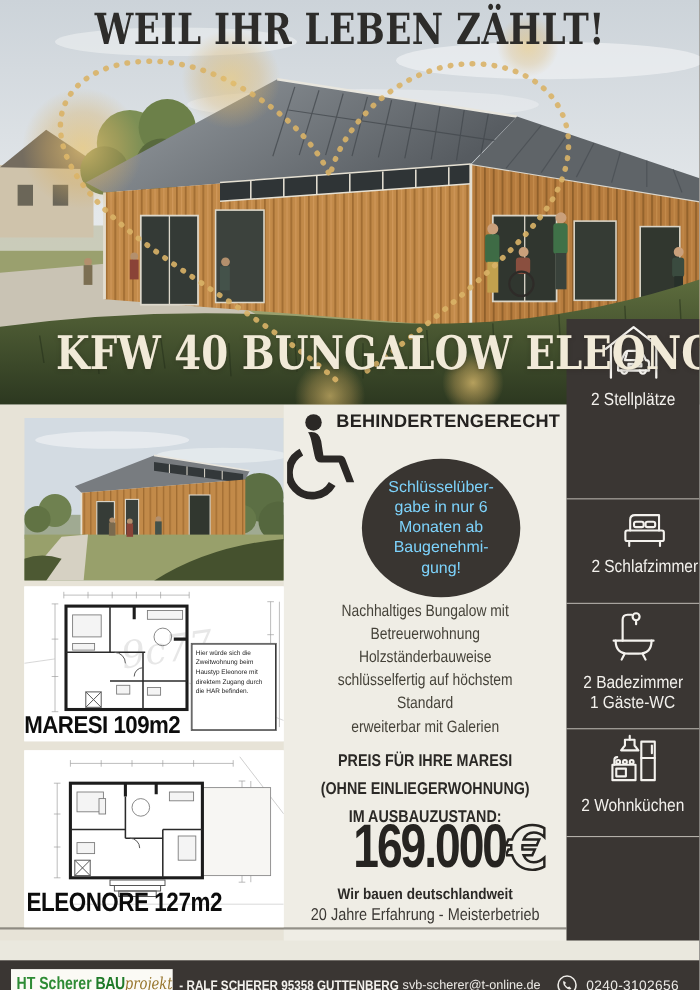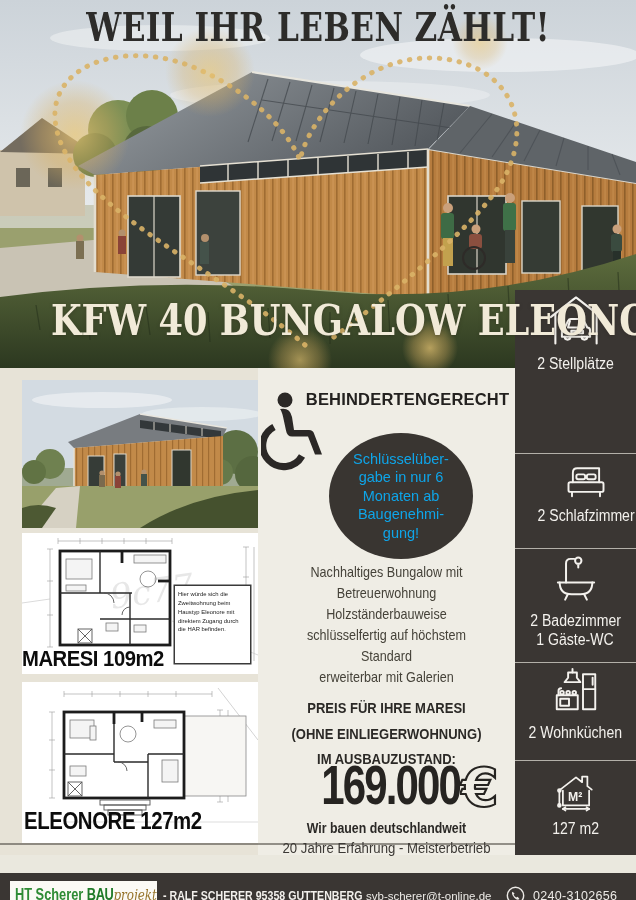--- a/index.html
+++ b/index.html
@@ -33,27 +33,27 @@
   .plan-label{position:absolute;left:0;bottom:2px;font-weight:700;color:#0c0c0c;
     transform-origin:left bottom;white-space:nowrap;letter-spacing:-.5px;}
   .plan-maresi .plan-label{font-size:22px;transform:scaleX(.92);}
   .plan-eleonore .plan-label{font-size:24px;bottom:8px;left:2px;transform:scaleX(.85);}
   .plan-note{position:absolute;left:152px;top:52px;width:77px;height:79px;background:#fff;
     border:1px solid #3a3a3a;padding:4px 3px;font-size:5.9px;line-height:1.5;color:#222;}
   .plan-water{position:absolute;left:88px;top:38px;font-size:34px;font-style:italic;color:rgba(60,60,60,.12);
     transform:rotate(-8deg);font-family:"DejaVu Serif",serif;}
 
   
-  .mid{position:absolute;top:368px;left:258px;width:257px;height:487px;margin-top:16px;}
+  .mid{position:absolute;top:368px;left:258px;width:257px;height:487px;}
   .mid-heading{position:absolute;top:6px;left:42px;width:215px;text-align:center;
     font-weight:700;font-size:16.5px;color:#23211f;letter-spacing:.2px;white-space:nowrap;}
   .wheelchair{position:absolute;left:3px;top:7px;width:62px;height:96px;}
   .badge{position:absolute;left:71px;top:49px;width:144px;height:126px;border-radius:50%;
     background:#393531;display:flex;flex-direction:column;align-items:center;justify-content:center;}
-  .badge div{color:#0ea5e9;font-size:14.5px;line-height:1.28;white-space:nowrap;}
+  .badge div{color:#7dd3fc;font-size:14.5px;line-height:1.28;white-space:nowrap;}
   .desc{position:absolute;top:178px;left:0;width:257px;text-align:center;color:#454239;
     font-size:15px;line-height:20.9px;transform:scaleX(.84);transform-origin:center;}
   .desc div{white-space:nowrap;}
   .price-heads{position:absolute;top:311px;left:0;width:257px;text-align:center;color:#2b2926;
     font-weight:700;font-size:15.5px;line-height:25.5px;transform:scaleX(.84);transform-origin:center;}
   .price-heads div{white-space:nowrap;}
   .price-row{position:absolute;top:376px;left:0;width:257px;display:flex;align-items:flex-end;
     justify-content:center;padding-left:8px;}
   .price-value{font-weight:700;font-size:56px;letter-spacing:-2.5px;color:#262421;line-height:.82;
     transform:scaleX(.75);transform-origin:right bottom;}
@@ -518,33 +518,20 @@
         <rect x="14" y="40" width="10" height="8"></rect>
         <path d="M12 36 v-5 q0 -3 3 -3"></path>
         <rect x="40" y="12" width="14" height="40"></rect>
         <path d="M40 29 h14"></path>
           <path d="M51 16 v8"></path>
       </svg>
       <div class="sb-label">2 Wohnküchen</div>
     </div>
     <div class="sb-div"></div>
 
-    <div class="sb-sec s5">
-      <svg class="sb-icon" width="56" height="52" viewBox="0 0 64 58" fill="none" stroke="#f4f2ee" stroke-width="2" stroke-linecap="round" stroke-linejoin="round">
-        <path d="M14 32 L32 18 l7 5.5 V17 h6 v11 l5 4"></path>
-        <path d="M17 33 v17 h30 v-17"></path>
-        <path d="M13 33 V50"></path>
-          <circle cx="13" cy="33" r="1.6"></circle>
-          <circle cx="13" cy="50" r="1.6"></circle>
-        <path d="M17 54 H47"></path>
-          <path d="M17 54 l3 -2 m-3 2 l3 2 M47 54 l-3 -2 m3 2 l-3 2"></path>
-        <text x="31" y="45" text-anchor="middle" font-size="14" font-weight="bold" font-family="Liberation Sans, sans-serif" fill="#f4f2ee" stroke="none">M²</text>
-      </svg>
-      <div class="sb-label">127 m2</div>
-    </div>
   </div>
 
   <div class="footer">
     <div class="logo-box">
       <span class="logo-inner">
         <span class="logo-p1">HT Scherer </span><span class="logo-p2">BAU</span><span class="logo-p3">projekt</span>
       </span>
     </div>
     <div class="company-line">- RALF SCHERER 95358 GUTTENBERG</div>
     <div class="email">svb-scherer@t-online.de</div>

